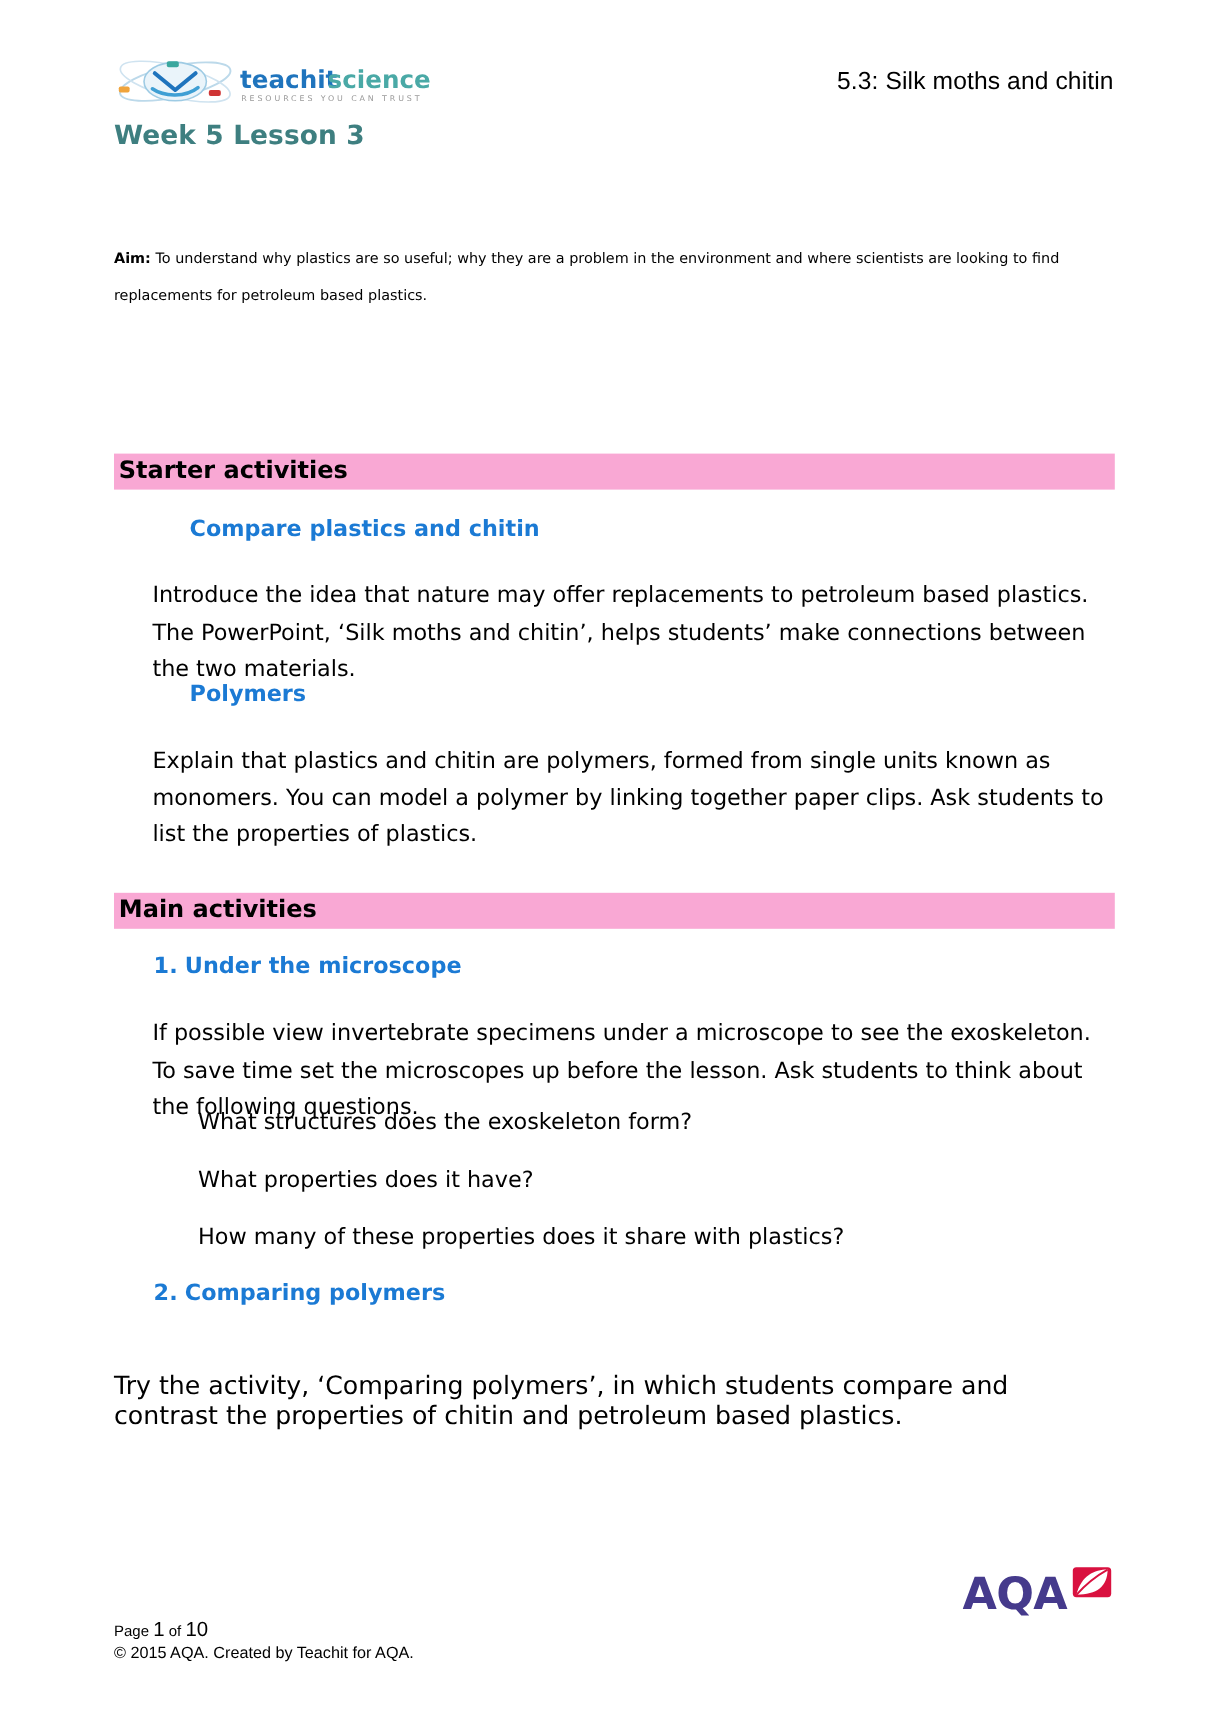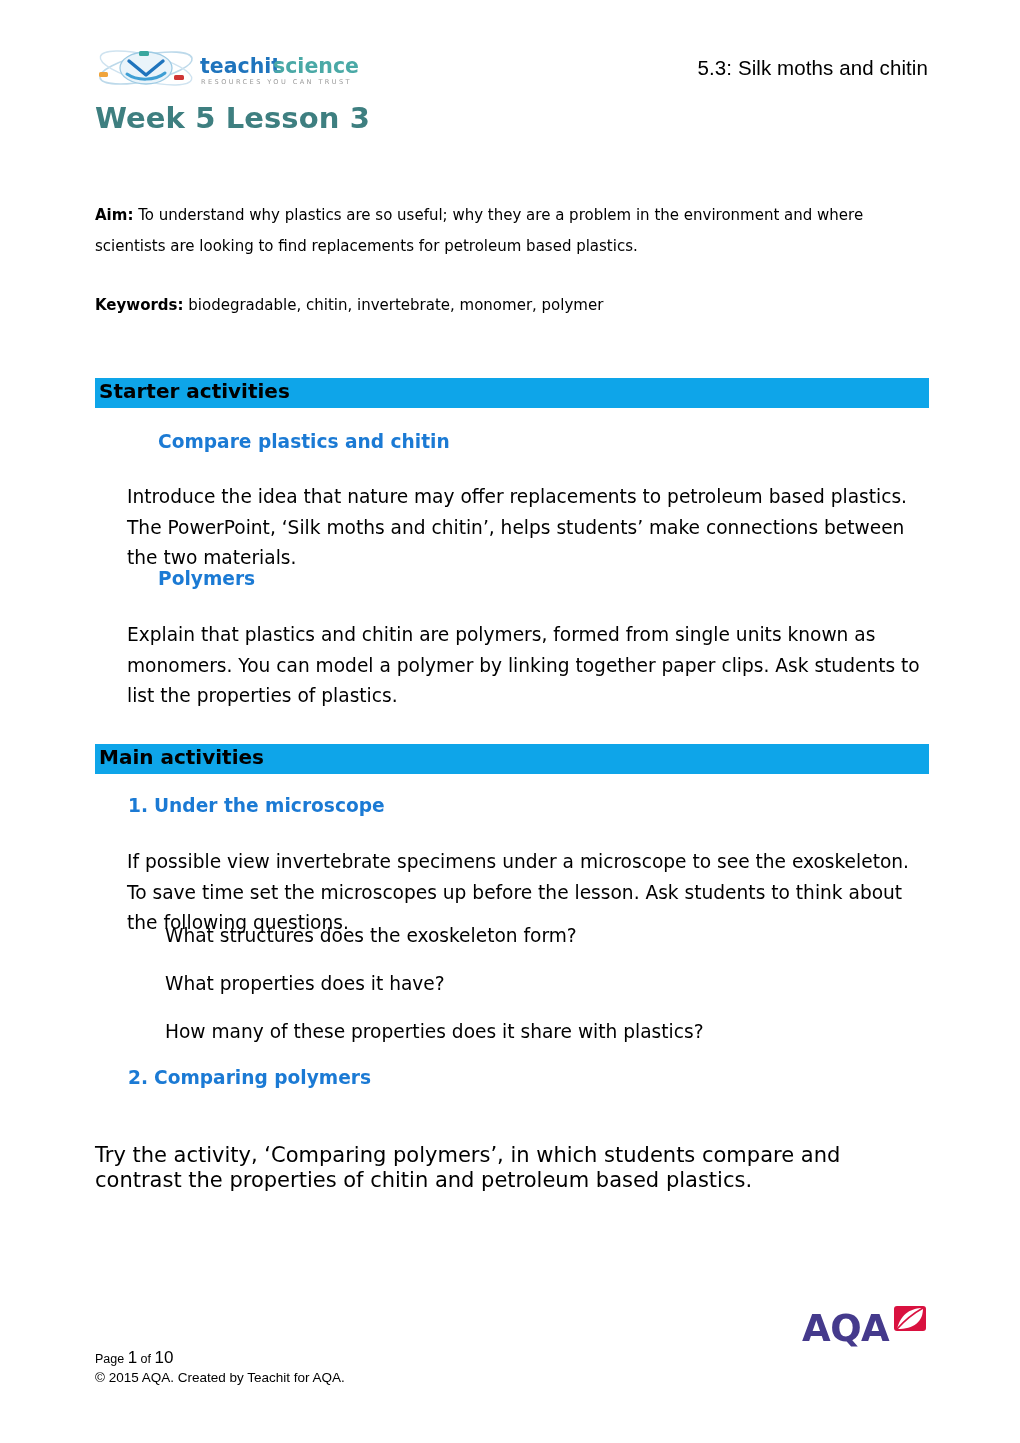--- a/index.html
+++ b/index.html
@@ -49,56 +49,56 @@
     color: #000000;
     letter-spacing: 0.1px;
     white-space: nowrap;
   }
 
   
   .doc-title {
     position: absolute;
     left: 95px;
     top: 101px;
-    font-size: 29px;
+    font-size: 22px;
     font-weight: bold;
     color: #3e7f80;
     letter-spacing: 0.1px;
     white-space: nowrap;
   }
   .doc-subtitle {
     position: absolute;
     left: 95px;
     top: 148px;
     font-size: 24.5px;
     font-weight: bold;
     color: #1f6cb0;
     letter-spacing: 0.1px;
     white-space: nowrap;
   }
 
   
   .block {
     position: absolute;
-    font-size: 15px;
+    font-size: 12px;
     line-height: 30.5px;
     color: #000000;
   }
   .block .lead { font-weight: bold; }
 
   .aim-block  { left: 95px; top: 200px; width: 835px; }
   .kw-block   { left: 95px; top: 290px; width: 835px; }
 
   
   .section-bar {
     position: absolute;
     left: 95px;
     width: 834px;
     height: 30px;
-    background: #0ea5e9;
+    background: #f9a8d4;
   }
   .section-bar span {
     position: absolute;
     left: 4px;
     top: 1px;
     font-size: 20px;
     font-weight: bold;
     color: #000000;
     white-space: nowrap;
   }
@@ -214,23 +214,20 @@
     <div class="running-head">5.3: Silk moths and chitin</div>
   </div>
 
   <div class="doc-title">Week 5 Lesson 3</div>
 
 
   <div class="block aim-block">
     <span class="lead">Aim:</span><span>  To understand why plastics are so useful; why they are a problem in the environment and where scientists are looking to find replacements for petroleum based plastics.</span>
   </div>
 
-  <div class="block kw-block">
-    <span class="lead">Keywords:</span><span>  biodegradable, chitin, invertebrate, monomer, polymer</span>
-  </div>
 
   <div class="section-bar bar-starter">
     <span>Starter activities</span>
   </div>
 
   <div class="subhead subhead-compare">Compare plastics and chitin</div>
 
   <div class="para p-intro">Introduce the idea that nature may offer replacements to petroleum based plastics.  The PowerPoint, ‘Silk moths and chitin’, helps students’ make connections between the two materials.</div>
 
   <div class="subhead subhead-polymers">Polymers</div>

